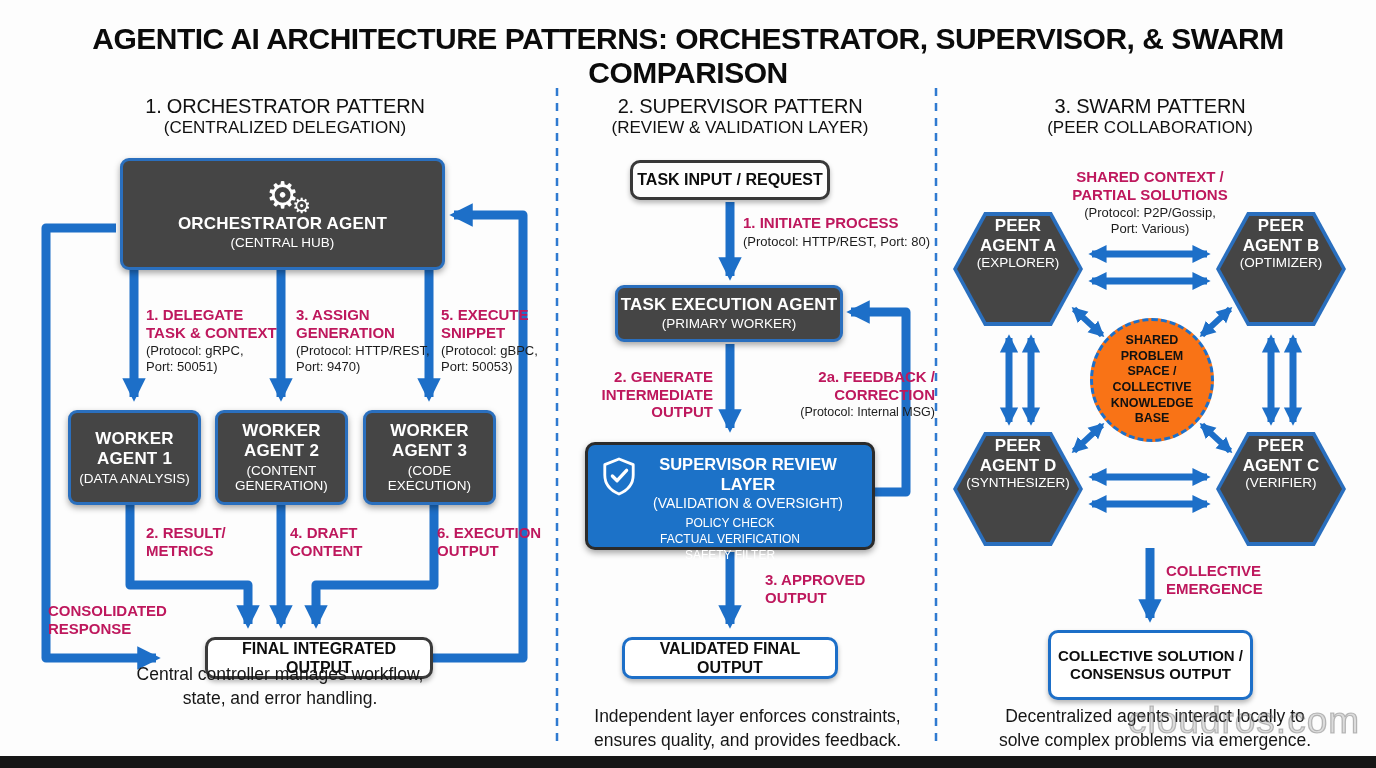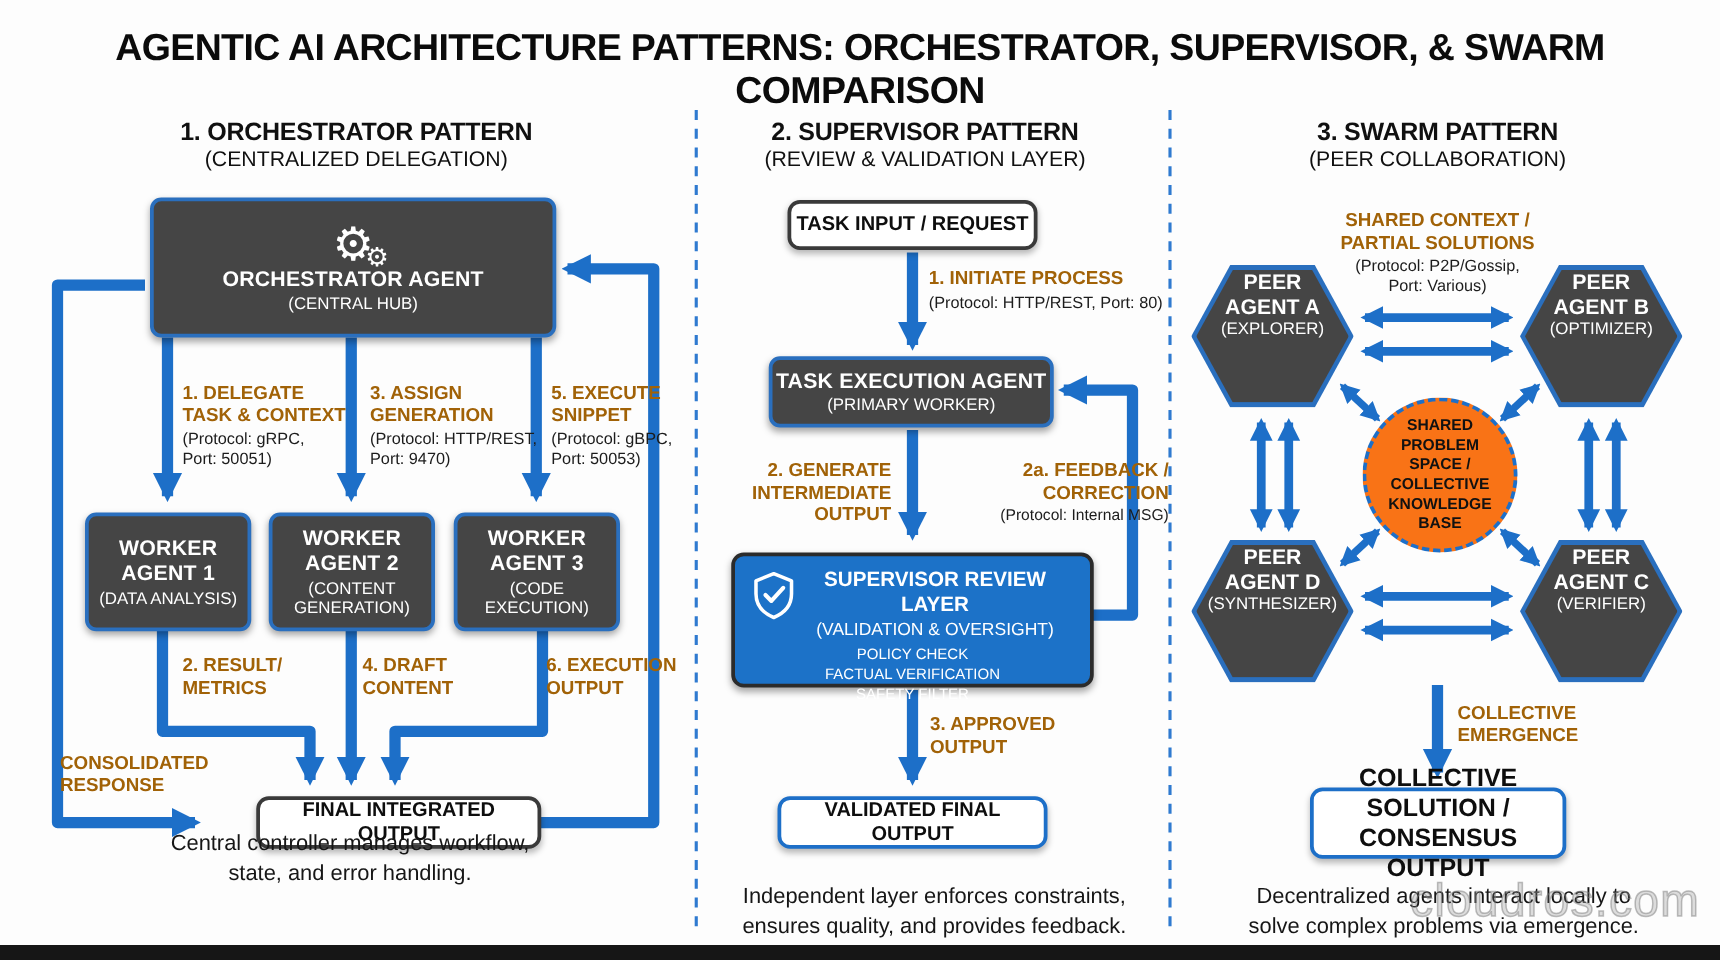--- a/index.html
+++ b/index.html
@@ -5,32 +5,32 @@
   html,body{margin:0;padding:0;}
   body{font-family:"Liberation Sans",sans-serif;background:#e8e8e8;}
   #canvas{position:relative;width:1376px;height:768px;background:#fdfdfd;overflow:hidden;}
   .abs{position:absolute;}
   svg.layer{position:absolute;left:0;top:0;z-index:1;}
   .z2{z-index:2;}
   .z3{z-index:3;}
   .pagetitle{left:0;top:22px;width:100%;text-align:center;font-size:30px;font-weight:800;
     letter-spacing:-0.5px;color:#0b0b0b;}
   .col-head{text-align:center;color:#101010;line-height:1.2;}
-  .col-head .h1{font-size:20px;font-weight:700;letter-spacing:-0.2px;}
+  .col-head .h1{font-size:20px;font-weight:400;letter-spacing:-0.2px;}
   .col-head .h2{font-size:17px;font-weight:400;}
   .darkbox{background:#454545;border:3px solid #2a6fbe;border-radius:9px;color:#fff;
     text-align:center;box-shadow:0 3px 6px rgba(0,0,0,.35);display:flex;flex-direction:column;
     justify-content:center;align-items:center;box-sizing:border-box;}
   .whitebox{background:#fff;border-radius:10px;text-align:center;font-weight:800;color:#0e0e0e;
     display:flex;flex-direction:column;align-items:center;justify-content:center;
     box-shadow:0 3px 5px rgba(0,0,0,.28);box-sizing:border-box;line-height:1.2;}
   .b-dark{border:3px solid #3a3a3a;}
   .b-blue{border:3px solid #1d6fc8;}
   .pre{white-space:pre-line;}
-  .lbl{color:#a16207;font-weight:800;font-size:15px;line-height:1.18;white-space:pre-line;}
+  .lbl{color:#be185d;font-weight:800;font-size:15px;line-height:1.18;white-space:pre-line;}
   .det{color:#1c1c1c;font-weight:400;font-size:13px;line-height:1.2;white-space:pre-line;margin-top:2px;}
   .boxtitle{font-size:17px;font-weight:800;letter-spacing:.2px;line-height:1.2;white-space:pre-line;}
   .boxsub{font-size:13.5px;font-weight:400;line-height:1.15;white-space:pre-line;margin-top:1px;}
   .caption{font-size:17.5px;color:#161616;text-align:center;line-height:1.35;white-space:pre-line;}
   .hexouter{clip-path:polygon(24% 0,76% 0,100% 50%,76% 100%,24% 100%,0 50%);
     background:#2a6fbe;display:flex;align-items:center;justify-content:center;}
   .hexinner{clip-path:polygon(24% 0,76% 0,100% 50%,76% 100%,24% 100%,0 50%);
     background:#454545;width:calc(100% - 8px);height:calc(100% - 8px);
     display:flex;flex-direction:column;align-items:center;justify-content:flex-start;color:#fff;text-align:center;}
   .hextitle{font-size:17px;font-weight:800;line-height:1.15;white-space:pre-line;}
@@ -198,21 +198,21 @@
     </svg>
     <div style="margin:10px 8px 0 44px;text-align:center;">
       <div style="font-size:16.5px;font-weight:800;line-height:1.2;">SUPERVISOR REVIEW LAYER</div>
       <div style="font-size:14px;line-height:1.2;">(VALIDATION &amp; OVERSIGHT)</div>
     </div>
     <div class="pre" style="font-size:12px;line-height:1.3;text-align:center;margin-top:5px;">POLICY CHECK
 FACTUAL VERIFICATION
 SAFETY FILTER</div>
   </div>
 
-  <div class="abs z2 lbl" style="left:744px;top:571px;">3. APPROVED
+  <div class="abs z2 lbl" style="left:765px;top:571px;">3. APPROVED
 OUTPUT</div>
 
   <div class="abs z2 whitebox b-blue" style="left:622px;top:637px;width:216px;height:42px;font-size:16px;">VALIDATED FINAL OUTPUT</div>
 
   <div class="abs z2 caption" style="left:575px;top:705px;width:345px;">Independent layer enforces constraints,
 ensures quality, and provides feedback.</div>
 
   <div class="abs z2 col-head" style="left:950px;top:94px;width:400px;">
     <div class="h1">3. SWARM PATTERN</div>
     <div class="h2">(PEER COLLABORATION)</div>
@@ -257,21 +257,21 @@
   <div class="abs z2 circlehub" style="left:1090px;top:318px;width:124px;height:124px;">SHARED
 PROBLEM
 SPACE /
 COLLECTIVE
 KNOWLEDGE
 BASE</div>
 
   <div class="abs z2 lbl" style="left:1166px;top:562px;">COLLECTIVE
 EMERGENCE</div>
 
-  <div class="abs z2 whitebox b-blue pre" style="left:1048px;top:630px;width:205px;height:57px;font-size:20px;">COLLECTIVE SOLUTION /
+  <div class="abs z2 whitebox b-blue pre" style="left:1048px;top:630px;width:205px;height:70px;font-size:15px;">COLLECTIVE SOLUTION /
 CONSENSUS OUTPUT</div>
 
   <div class="abs z2 caption" style="left:955px;top:705px;width:400px;">Decentralized agents interact locally to
 solve complex problems via emergence.</div>
 
   <div class="abs z3 watermark" style="left:1128px;top:700px;">cloudros.com</div>
   <div class="abs z3 bottombar"></div>
 
 </div>
 

